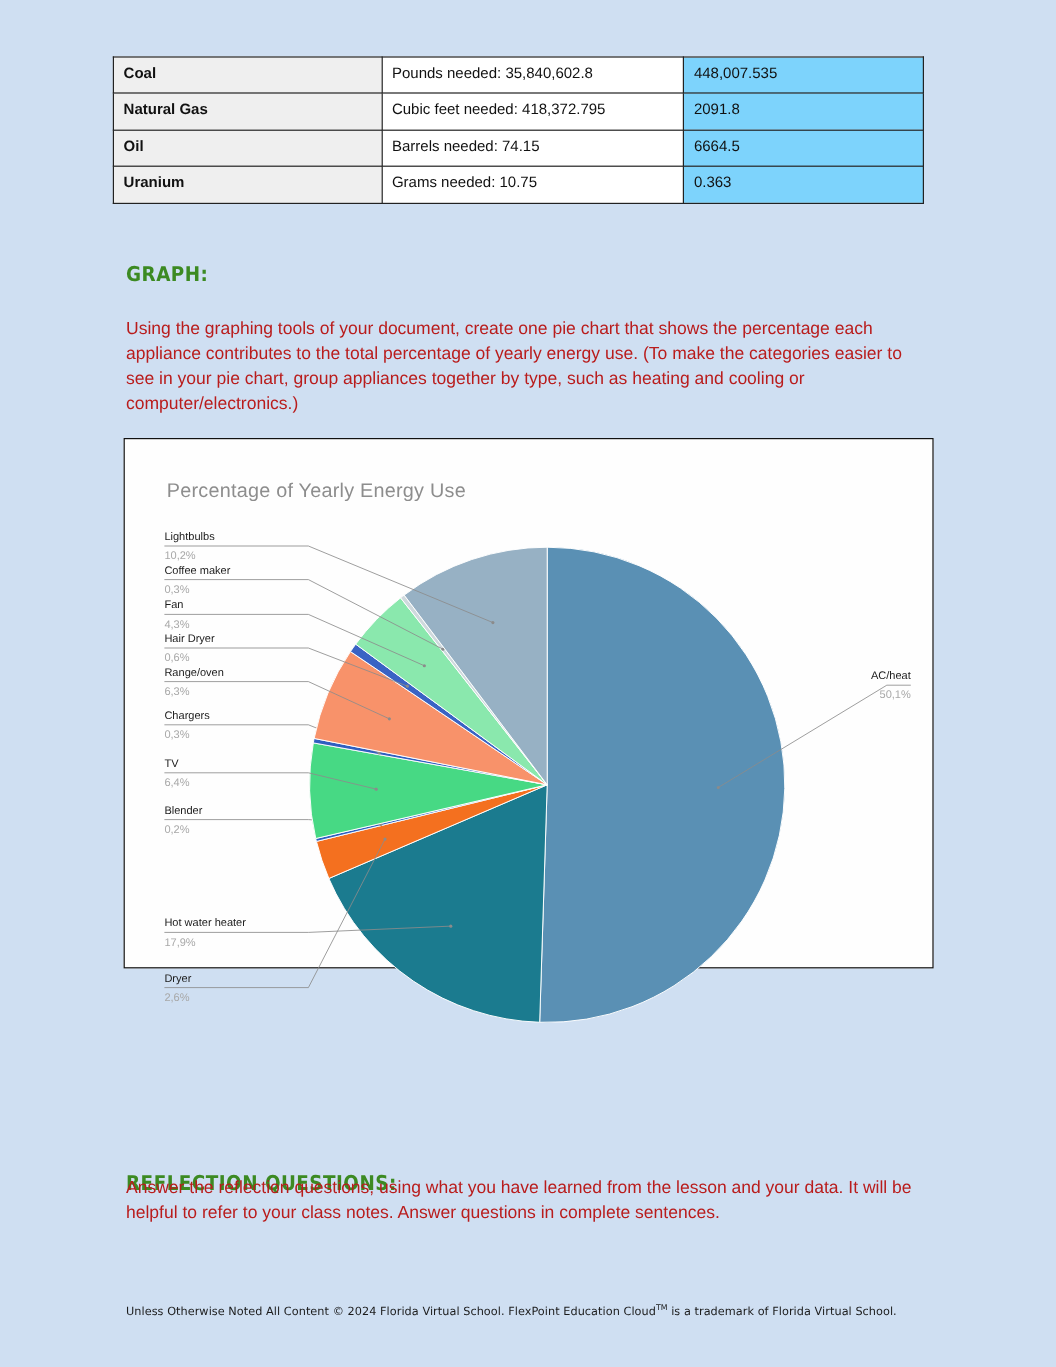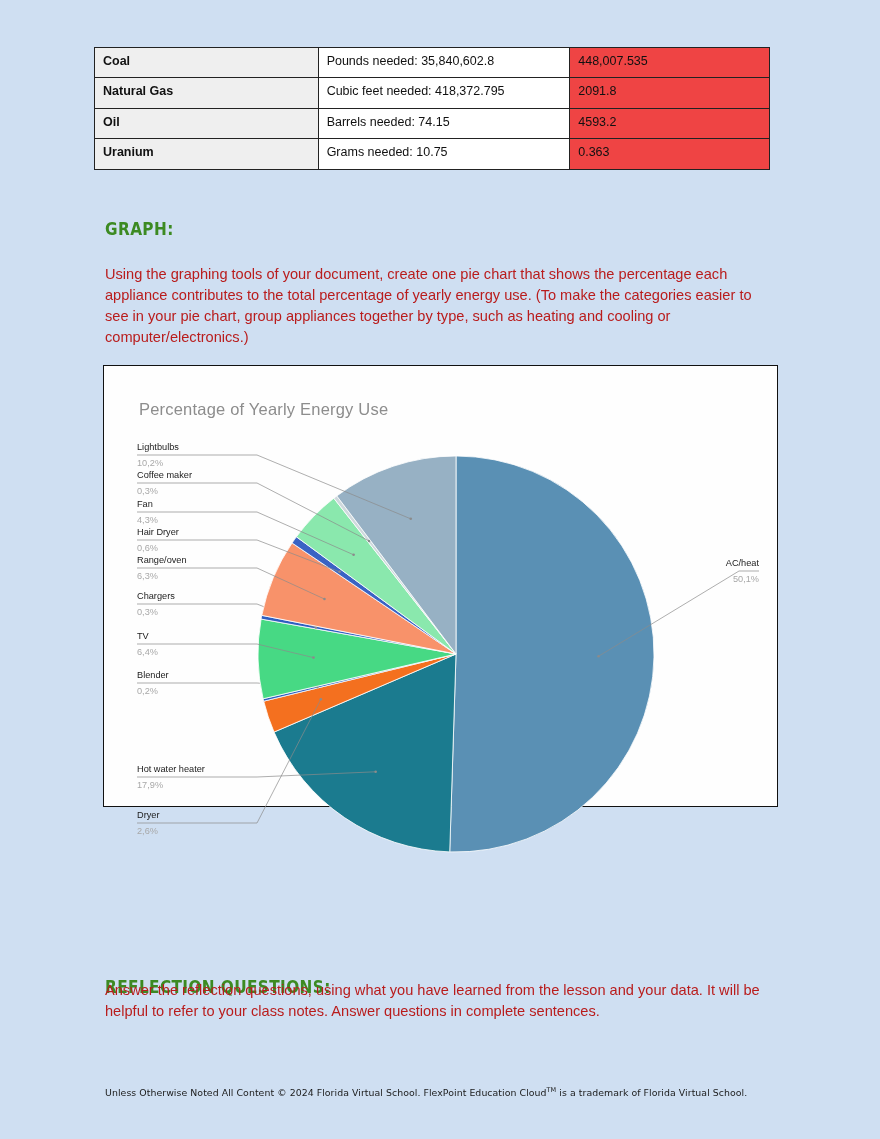--- a/index.html
+++ b/index.html
@@ -20,21 +20,21 @@
   table.data td {
     border:1px solid #222;
     font-size:12.5px;
     padding:6px 8px 9px 8px;
     vertical-align: top;
     line-height:1.15;
     height:30px;
   }
   table.data td.c1 { width:224px; background:#efefef; font-weight:bold; }
   table.data td.c2 { width:252px; background:#fff;margin-top:43px; }
-  table.data td.c3 { width:200px; background:#ef4444; }
+  table.data td.c3 { width:200px; background:#7dd3fc; }
 
   
   .h-green {
     position:absolute;
     color:#3c8a22;
     font-family:"DejaVu Sans", sans-serif;
     font-weight:bold;
     font-size:17px;
     letter-spacing:0.4px;
     font-stretch: condensed;
@@ -96,21 +96,21 @@
           <td class="c3">448,007.535</td>
         </tr>
         <tr>
           <td class="c1">Natural Gas</td>
           <td class="c2">Cubic feet needed: 418,372.795</td>
           <td class="c3">2091.8</td>
         </tr>
         <tr>
           <td class="c1">Oil</td>
           <td class="c2">Barrels needed: 74.15</td>
-          <td class="c3">4593.2</td>
+          <td class="c3">6664.5</td>
         </tr>
         <tr>
           <td class="c1">Uranium</td>
           <td class="c2">Grams needed: 10.75</td>
           <td class="c3">0.363</td>
         </tr>
       </tbody>
     </table>
   </div>
 

